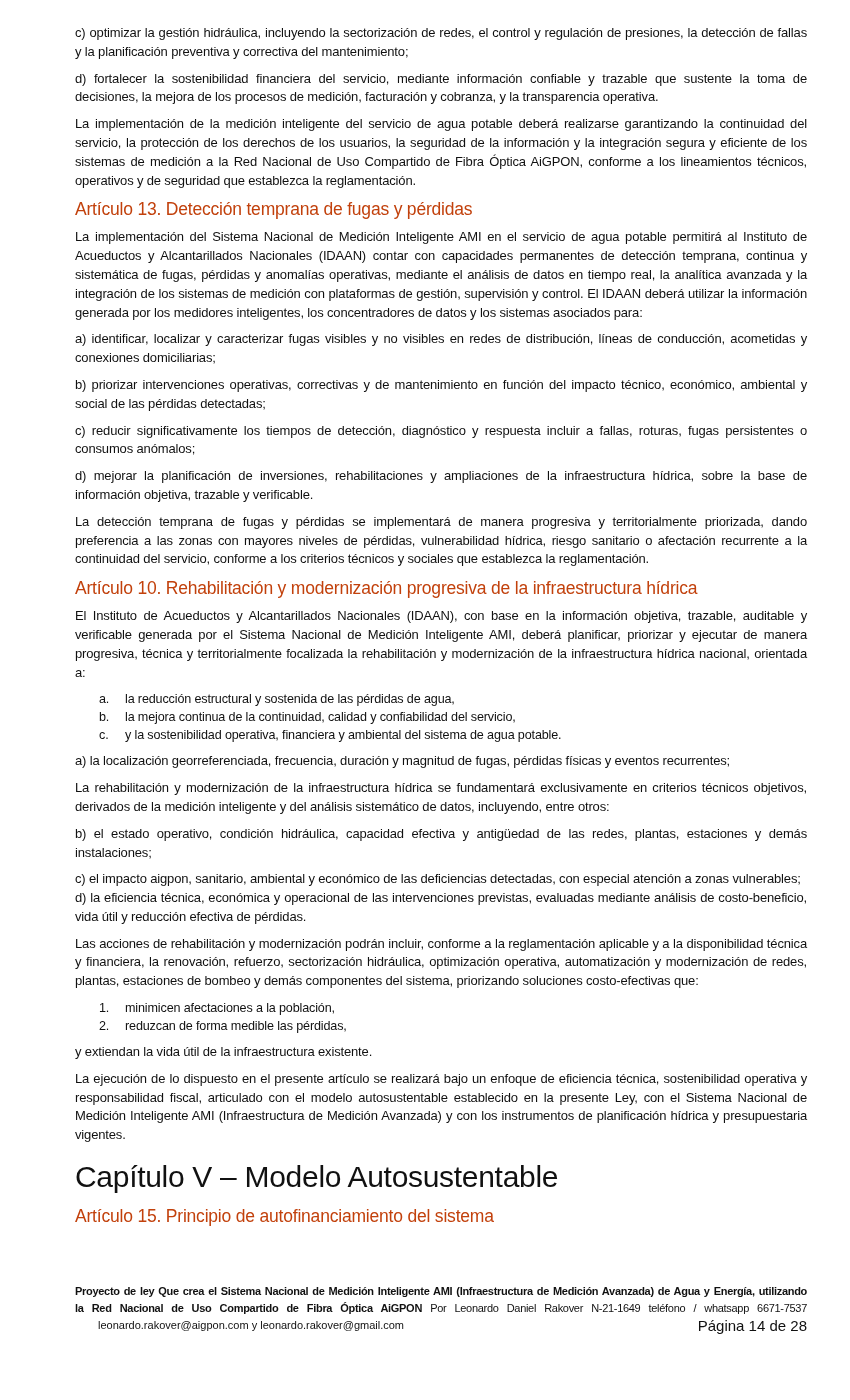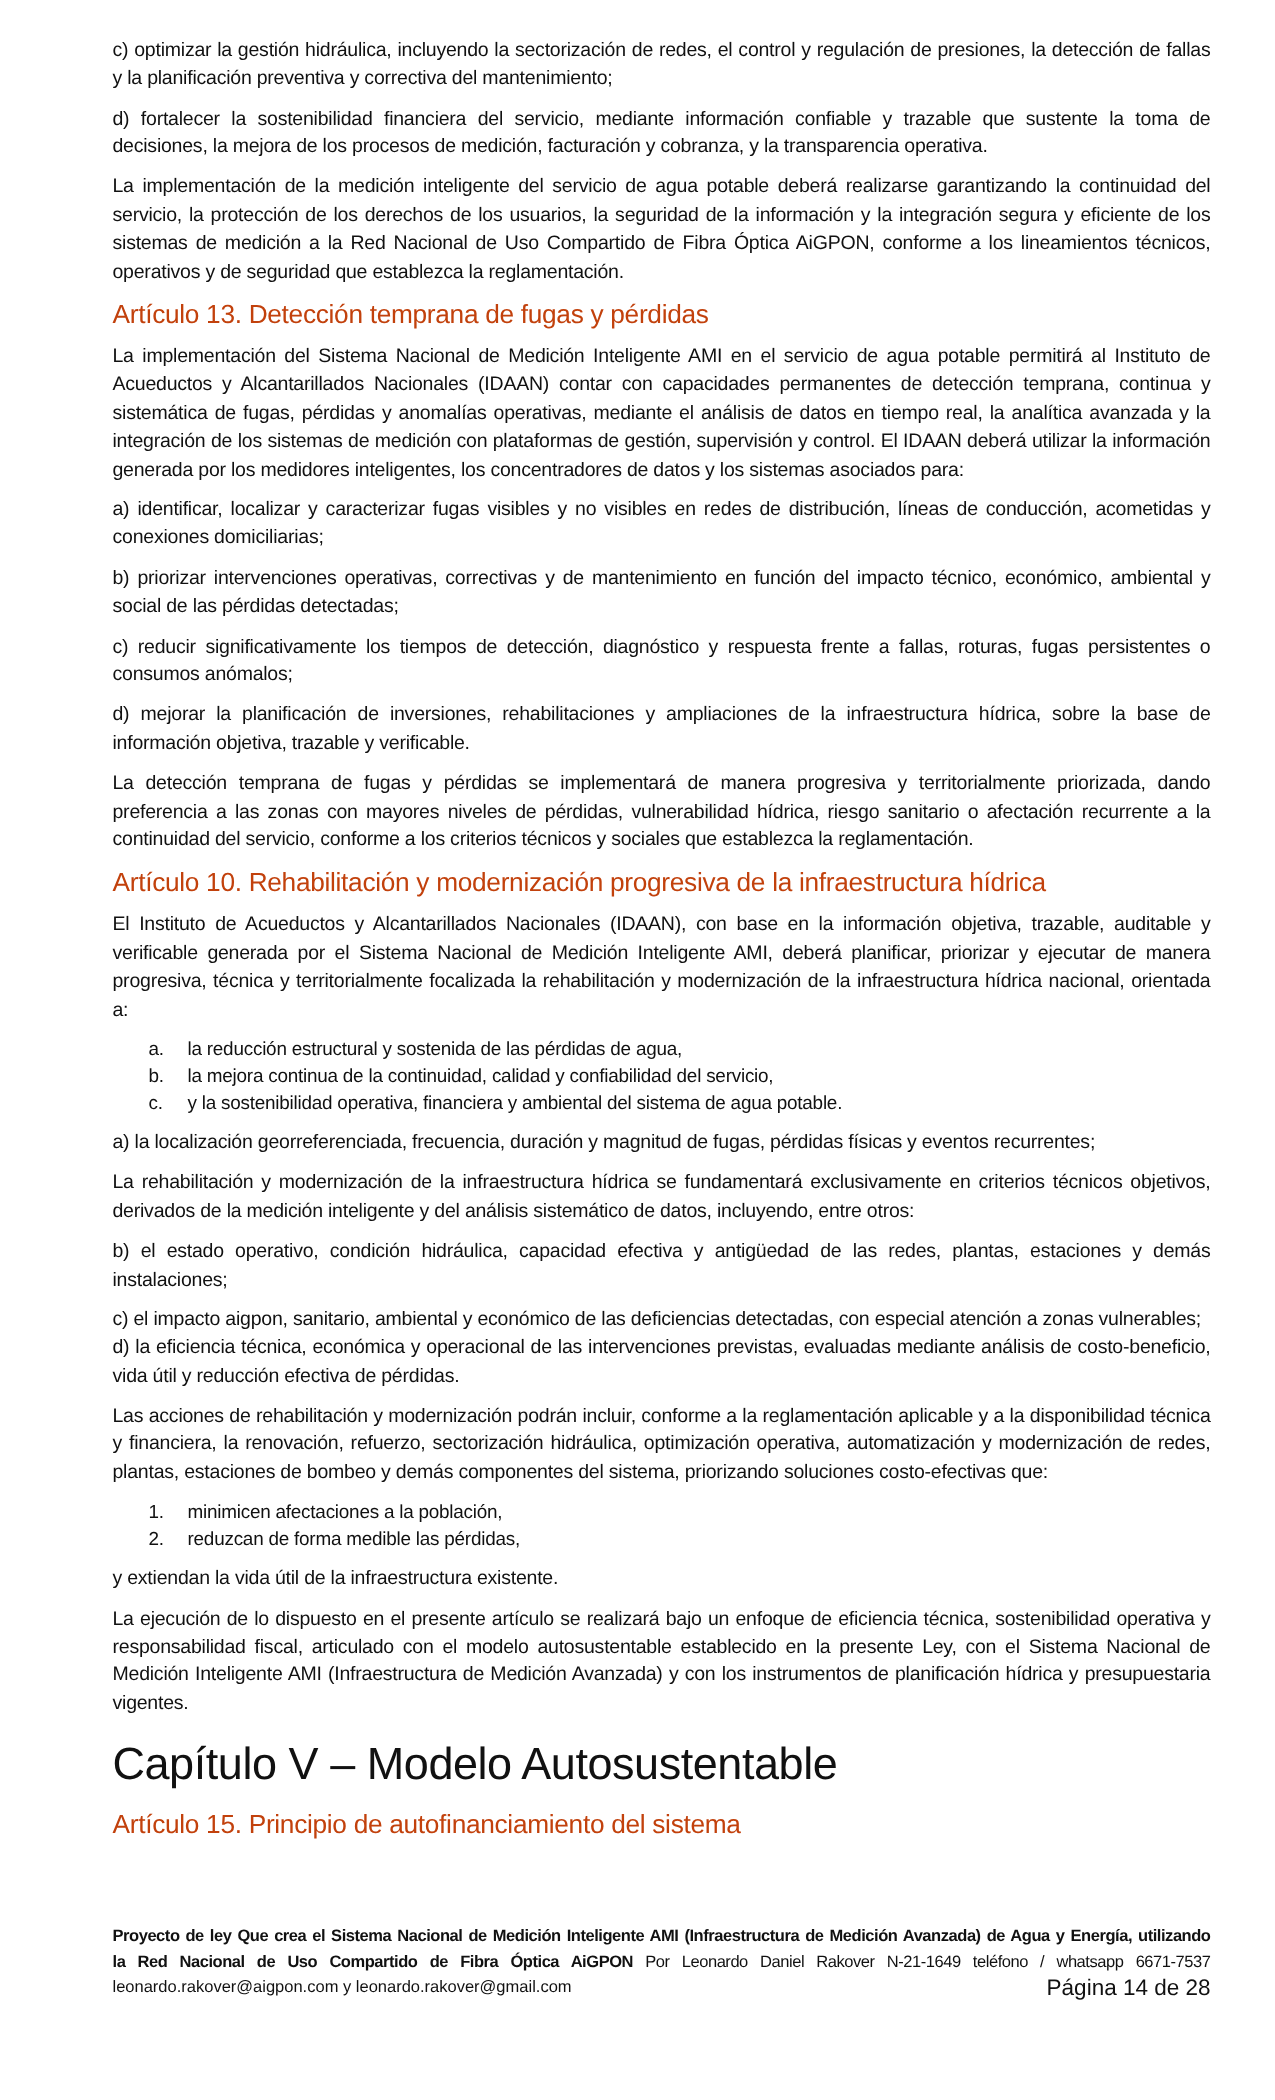--- a/index.html
+++ b/index.html
@@ -25,36 +25,36 @@
     h2.after-chapter { margin-top: 0; }
     ol { margin: 0 0 8px 0; padding: 0; list-style: none; }
     ol li {
       font-size: 12.6px; line-height: 18px; position: relative;
       padding-left: 50px; letter-spacing: -0.15px;
     }
     ol li .marker { position: absolute; left: 24px; }
     .footer { position: absolute; left: 75px; top: 1283px; width: 732px; font-size: 11px; line-height: 17px; }
     .footer .line { text-align: justify; text-align-last: justify; letter-spacing: -0.3px; }
     .footer b { font-weight: bold; }
-    .footer .row { display: flex; justify-content: space-between; align-items: flex-end; }
+    .footer .row { display: flex; justify-content: space-between; align-items: flex-end; margin-left: 23px; }
     .footer .pageno { font-size: 15px; }
   </style>
 </head>
 <body>
 
 <div class="page">
   <p>c) optimizar la gestión hidráulica, incluyendo la sectorización de redes, el control y regulación de presiones, la detección de fallas y la planificación preventiva y correctiva del mantenimiento;</p>
   <p>d) fortalecer la sostenibilidad financiera del servicio, mediante información confiable y trazable que sustente la toma de decisiones, la mejora de los procesos de medición, facturación y cobranza, y la transparencia operativa.</p>
   <p>La implementación de la medición inteligente del servicio de agua potable deberá realizarse garantizando la continuidad del servicio, la protección de los derechos de los usuarios, la seguridad de la información y la integración segura y eficiente de los sistemas de medición a la Red Nacional de Uso Compartido de Fibra Óptica AiGPON, conforme a los lineamientos técnicos, operativos y de seguridad que establezca la reglamentación.</p>
 
   <h2>Artículo 13. Detección temprana de fugas y pérdidas</h2>
   <p>La implementación del Sistema Nacional de Medición Inteligente AMI en el servicio de agua potable permitirá al Instituto de Acueductos y Alcantarillados Nacionales (IDAAN) contar con capacidades permanentes de detección temprana, continua y sistemática de fugas, pérdidas y anomalías operativas, mediante el análisis de datos en tiempo real, la analítica avanzada y la integración de los sistemas de medición con plataformas de gestión, supervisión y control. El IDAAN deberá utilizar la información generada por los medidores inteligentes, los concentradores de datos y los sistemas asociados para:</p>
   <p>a) identificar, localizar y caracterizar fugas visibles y no visibles en redes de distribución, líneas de conducción, acometidas y conexiones domiciliarias;</p>
   <p>b) priorizar intervenciones operativas, correctivas y de mantenimiento en función del impacto técnico, económico, ambiental y social de las pérdidas detectadas;</p>
-  <p>c) reducir significativamente los tiempos de detección, diagnóstico y respuesta frente a fallas, roturas, fugas persistentes o consumos anómalos;</p>
+  <p>c) reducir significativamente los tiempos de detección, diagnóstico y respuesta incluir a fallas, roturas, fugas persistentes o consumos anómalos;</p>
   <p>d) mejorar la planificación de inversiones, rehabilitaciones y ampliaciones de la infraestructura hídrica, sobre la base de información objetiva, trazable y verificable.</p>
   <p>La detección temprana de fugas y pérdidas se implementará de manera progresiva y territorialmente priorizada, dando preferencia a las zonas con mayores niveles de pérdidas, vulnerabilidad hídrica, riesgo sanitario o afectación recurrente a la continuidad del servicio, conforme a los criterios técnicos y sociales que establezca la reglamentación.</p>
 
   <h2>Artículo 10. Rehabilitación y modernización progresiva de la infraestructura hídrica</h2>
   <p>El Instituto de Acueductos y Alcantarillados Nacionales (IDAAN), con base en la información objetiva, trazable, auditable y verificable generada por el Sistema Nacional de Medición Inteligente AMI, deberá planificar, priorizar y ejecutar de manera progresiva, técnica y territorialmente focalizada la rehabilitación y modernización de la infraestructura hídrica nacional, orientada a:</p>
   <ol>
     <li><span class="marker">a.</span><span>la reducción estructural y sostenida de las pérdidas de agua,</span></li>
     <li><span class="marker">b.</span><span>la mejora continua de la continuidad, calidad y confiabilidad del servicio,</span></li>
     <li><span class="marker">c.</span><span>y la sostenibilidad operativa, financiera y ambiental del sistema de agua potable.</span></li>
   </ol>

